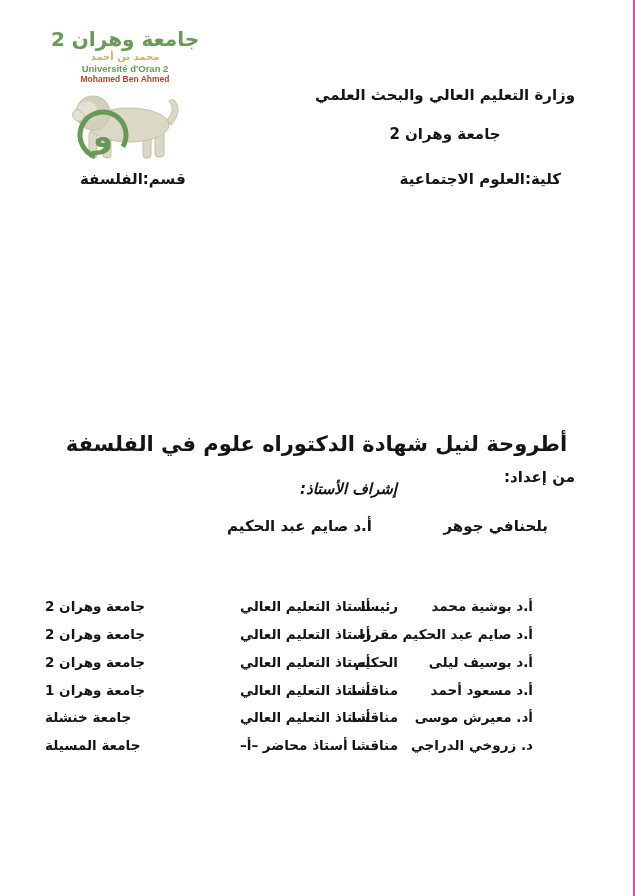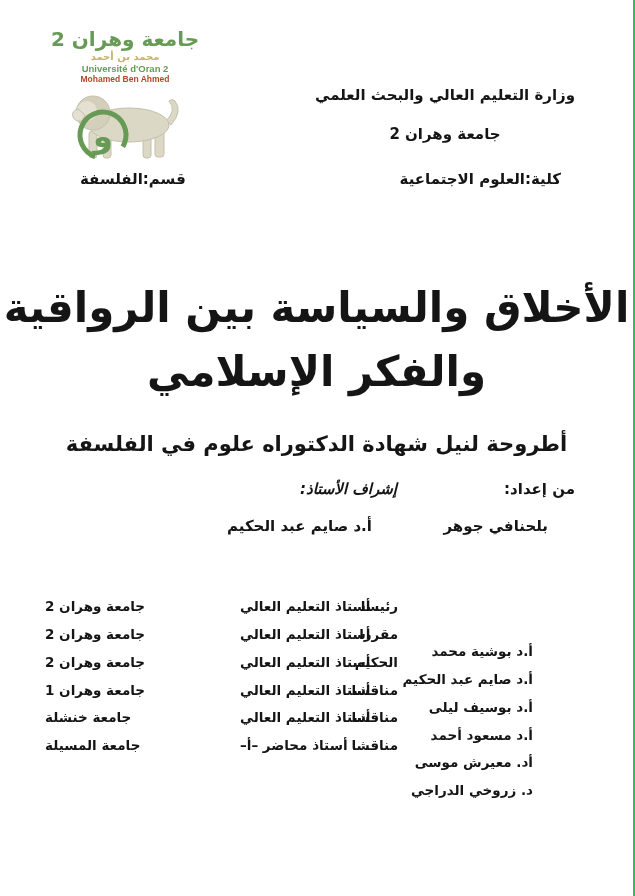--- a/index.html
+++ b/index.html
@@ -5,21 +5,21 @@
   html,body{margin:0;padding:0;background:#ffffff;}
   .page{
     position:relative;
     width:635px;height:896px;
     background:#ffffff;
     font-family:"DejaVu Sans",sans-serif;
     color:#151515;
     direction:rtl;
     overflow:hidden;
     box-sizing:border-box;
-    border-right:2px solid #22c55e;
+    border-right:2px solid #ec4899;
   }
   .abs{position:absolute;white-space:nowrap;}
 
   
   .logo{position:absolute;top:28px;left:50px;width:150px;text-align:center;}
   .logo-ar{font-size:20px;font-weight:bold;color:#679a54;line-height:23px;}
   .logo-ar2{font-size:10px;font-weight:bold;color:#c9b469;line-height:12px;letter-spacing:1px;}
   .logo-fr{font-size:9.5px;font-weight:bold;color:#679a54;line-height:11px;font-family:"Liberation Sans",sans-serif;}
   .logo-fr2{font-size:8.5px;font-weight:bold;color:#b5452e;line-height:10px;font-family:"Liberation Sans",sans-serif;}
   .logo svg{display:block;margin:1px auto 0 auto;}
@@ -33,30 +33,30 @@
   .dep{top:170px;left:80px;font-size:15px;font-weight:bold;}
   .lbl{}
 
   
   .title{position:absolute;top:276px;left:0;right:0;text-align:center;
          font-size:42px;font-weight:bold;line-height:64px;}
   .subtitle{position:absolute;top:432px;left:0;right:0;text-align:center;
             font-size:21px;font-weight:bold;}
 
   
-  .p-lab1{top:480px;right:58px;font-size:15px;font-weight:bold;}
+  .p-lab1{top:468px;right:58px;font-size:15px;font-weight:bold;}
   .p-lab2{top:480px;left:300px;font-size:15px;font-weight:bold;font-style:italic;}
   .p-name1{top:517px;right:85px;font-size:15px;font-weight:bold;}
   .p-name2{top:517px;left:227px;font-size:15px;font-weight:bold;}
 
   
   .c-head{position:absolute;top:567px;left:0;right:0;text-align:center;
           font-size:14px;font-weight:bold;}
   .crow{position:absolute;left:0;right:0;height:22px;font-size:13.5px;font-weight:bold;}
-  .crow .c-name{position:absolute;right:100px;white-space:nowrap;margin-top:45px;}
+  .crow .c-name{position:absolute;right:100px;white-space:nowrap;}
   .crow .c-role{position:absolute;right:235px;white-space:nowrap;}
   .crow .c-rank{position:absolute;left:193px;white-space:nowrap;margin-left:47px;}
   .crow .c-univ{position:absolute;left:45px;white-space:nowrap;}
   .r0{top:598px;} .r1{top:626px;} .r2{top:654px;}
   .r3{top:682px;} .r4{top:709px;} .r5{top:737px;}
 
   
   .year{position:absolute;top:763px;left:0;right:0;text-align:center;
         font-size:16px;font-weight:bold;}
 </style>
@@ -96,24 +96,20 @@
   <div class="hline hline2">وزارة التعليم العالي والبحث العلمي</div>
   <div class="hline hline3">جامعة وهران 2</div>
 
   <div class="abs fac">
     <span class="lbl">كلية:</span><span>العلوم الاجتماعية</span>
   </div>
   <div class="abs dep">
     <span class="lbl">قسم:</span><span>الفلسفة</span>
   </div>
 
-  <div class="title">
-    <div>الأخلاق والسياسة بين الرواقية</div>
-    <div>والفكر الإسلامي</div>
-  </div>
   <div class="subtitle">أطروحة لنيل شهادة الدكتوراه علوم في الفلسفة</div>
 
   <div class="abs p-lab1">من إعداد:</div>
   <div class="abs p-lab2">إشراف الأستاذ:</div>
   <div class="abs p-name1">بلحنافي جوهر</div>
   <div class="abs p-name2">أ.د صايم عبد الحكيم</div>
 
 
   <div class="crow r0">
     <span class="c-name">أ.د بوشية محمد</span>

